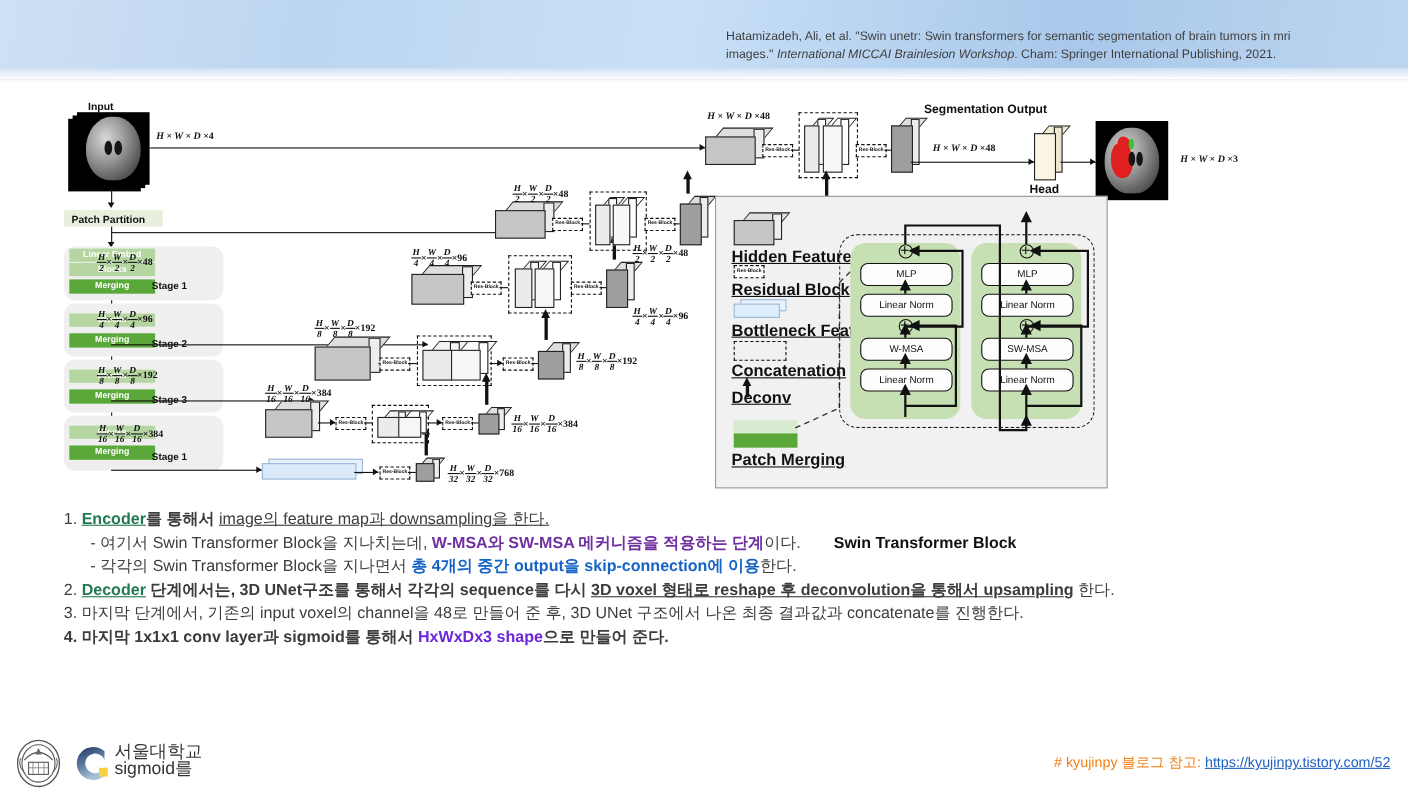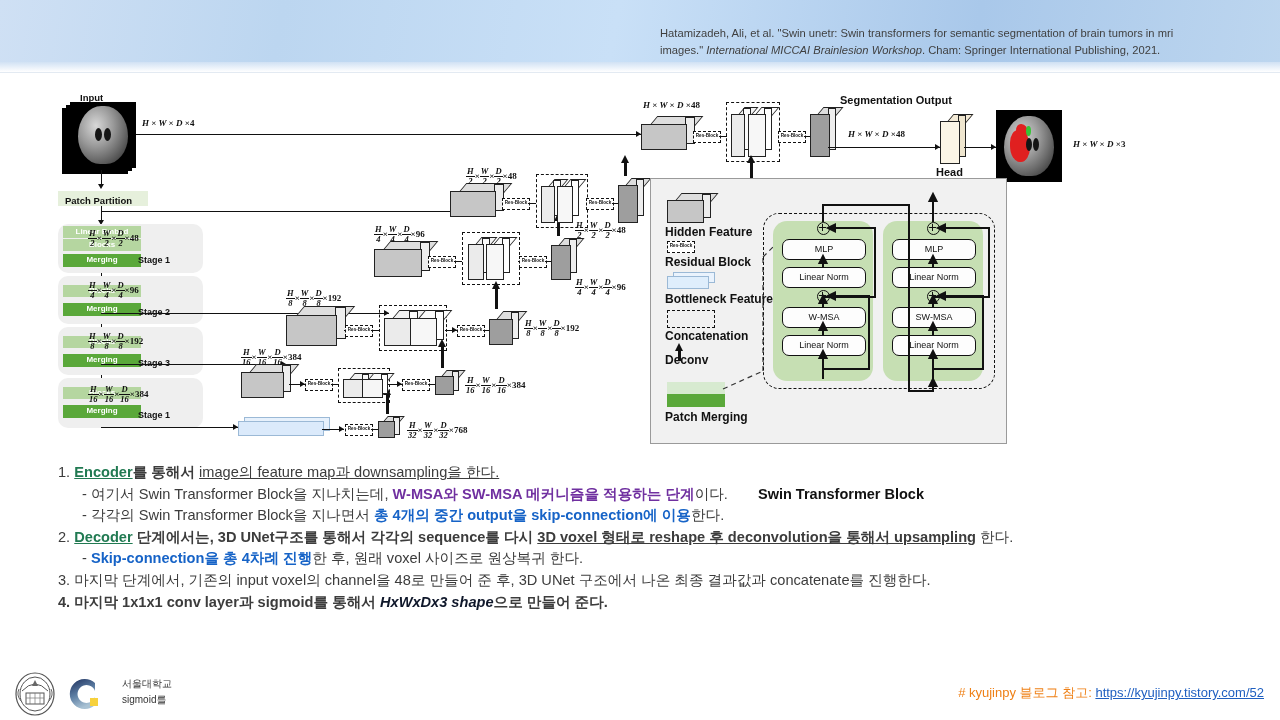--- a/index.html
+++ b/index.html
@@ -62,21 +62,21 @@
   .stagepanel{position:absolute;background:#efefef;border-radius:10px;}
   .sbar{position:absolute;font-size:8px;font-weight:bold;color:#ffffff;text-align:center;line-height:12px;}
   .sbar.light{background:#b5d6a0;}
   .sbar.dark{background:#5aa83a;}
   .stagename{position:absolute;font-size:9px;font-weight:bold;color:#111;}
   
   #legendpanel{
     position:absolute;left:650px;top:104px;width:355px;height:264px;
     background:#f1f1f1;border:1px solid #9a9a9a;
   }
-  .legtext{position:absolute;font-size:12px;font-weight:bold;color:#111;}
+  .legtext{position:absolute;font-size:15px;font-weight:bold;color:#111;text-decoration:underline;}
   .stblock{position:absolute;background:#c6dfb3;border-radius:14px;}
   .stbox{
     position:absolute;background:#fdfdfd;border:1.6px solid #111;border-radius:7px;
     font-size:9px;text-align:center;color:#111;
   }
   .plus{
     position:absolute;width:11px;height:11px;border:1.4px solid #111;border-radius:50%;
     font-size:10px;line-height:9px;text-align:center;color:#111;
   }
   .plus:before{content:"";position:absolute;left:1px;top:4px;width:7px;height:1.3px;background:#111;}
@@ -99,28 +99,28 @@
     position:absolute;left:58px;top:462px;width:1190px;
     font-size:14.6px;line-height:21.6px;color:#3c3c3c;
   }
   #bodytext p{margin:0;white-space:nowrap;}
   #bodytext p.wrap{white-space:normal;}
   .b{font-weight:bold;}
   .u{text-decoration:underline;}
   .green{color:#217a52;font-weight:bold;text-decoration:underline;}
   .purple{color:#7030a0;font-weight:bold;}
   .blue{color:#1663c7;font-weight:bold;}
-  .orange{color:#0f172a;font-weight:bold;font-style:italic;}
+  .orange{color:#6d28d9;font-weight:bold;}
   .ind{padding-left:24px;}
   
   #footer{position:absolute;left:0;top:668px;width:1280px;height:52px;}
   #crest{position:absolute;left:12px;top:3px;width:46px;height:46px;}
   #clogo{position:absolute;left:62px;top:5px;width:42px;height:42px;}
   #uniname{
-    position:absolute;left:122px;top:8px;font-size:10px;line-height:16px;color:#333;
+    position:absolute;left:104px;top:8px;font-size:16px;line-height:16px;color:#333;
   }
   #blogref{
     position:absolute;right:16px;top:16px;font-size:13px;color:#ef8016;white-space:nowrap;
   }
   #blogref a{color:#1f5fc0;text-decoration:underline;}
 </style>
 </head>
 <body>
 
 <div id="header">
@@ -536,21 +536,20 @@
     </svg>
   </div>
   <div id="stbTitle">Swin Transformer Block</div>
 </div>
 
 <div id="bodytext">
   <p><span>1. </span><span class="green">Encoder</span><span class="b">를 통해서 </span><span class="u">image의 feature map과 downsampling을 한다.</span></p>
   <p class="ind"><span>- 여기서 Swin Transformer Block을 지나치는데, </span><span class="purple">W-MSA와 SW-MSA 메커니즘을 적용하는 단계</span><span>이다.</span></p>
   <p class="ind"><span>- 각각의 Swin Transformer Block을 지나면서 </span><span class="blue">총 4개의 중간 output을 skip-connection에 이용</span><span>한다.</span></p>
   <p class="wrap" style="width:1175px;"><span>2. </span><span class="green">Decoder</span><span class="b"> 단계에서는, 3D UNet구조를 통해서 각각의 sequence를 다시 </span><span class="b u">3D voxel 형태로 reshape 후 deconvolution을 통해서 upsamplin</span><span class="b u">g</span><span> 한다.</span></p>
-  <p class="ind"><span>- </span><span class="blue">Skip-connection을 총 4차례 진행</span><span>한 후, 원래 voxel 사이즈로 원상복귀 한다.</span></p>
   <p>3. 마지막 단계에서, 기존의 input voxel의 channel을 48로 만들어 준 후, 3D UNet 구조에서 나온 최종 결과값과  concatenate를 진행한다.</p>
   <p><span class="b">4.  마지막 1x1x1 conv layer과 sigmoid를 통해서 </span><span class="orange">HxWxDx3 shape</span><span class="b">으로 만들어 준다.</span></p>
 </div>
 
 <div id="footer">
   <svg id="crest" viewBox="0 0 46 46">
     <ellipse cx="23" cy="23" rx="19" ry="21" fill="none" stroke="#555" stroke-width="1.2"></ellipse>
     <ellipse cx="23" cy="23" rx="15" ry="17" fill="none" stroke="#555" stroke-width="1"></ellipse>
     <path d="M10 20 Q23 6 36 20" fill="none" stroke="#555" stroke-width="1"></path>
     <rect x="14" y="22" width="18" height="11" fill="none" stroke="#555" stroke-width="1"></rect>

